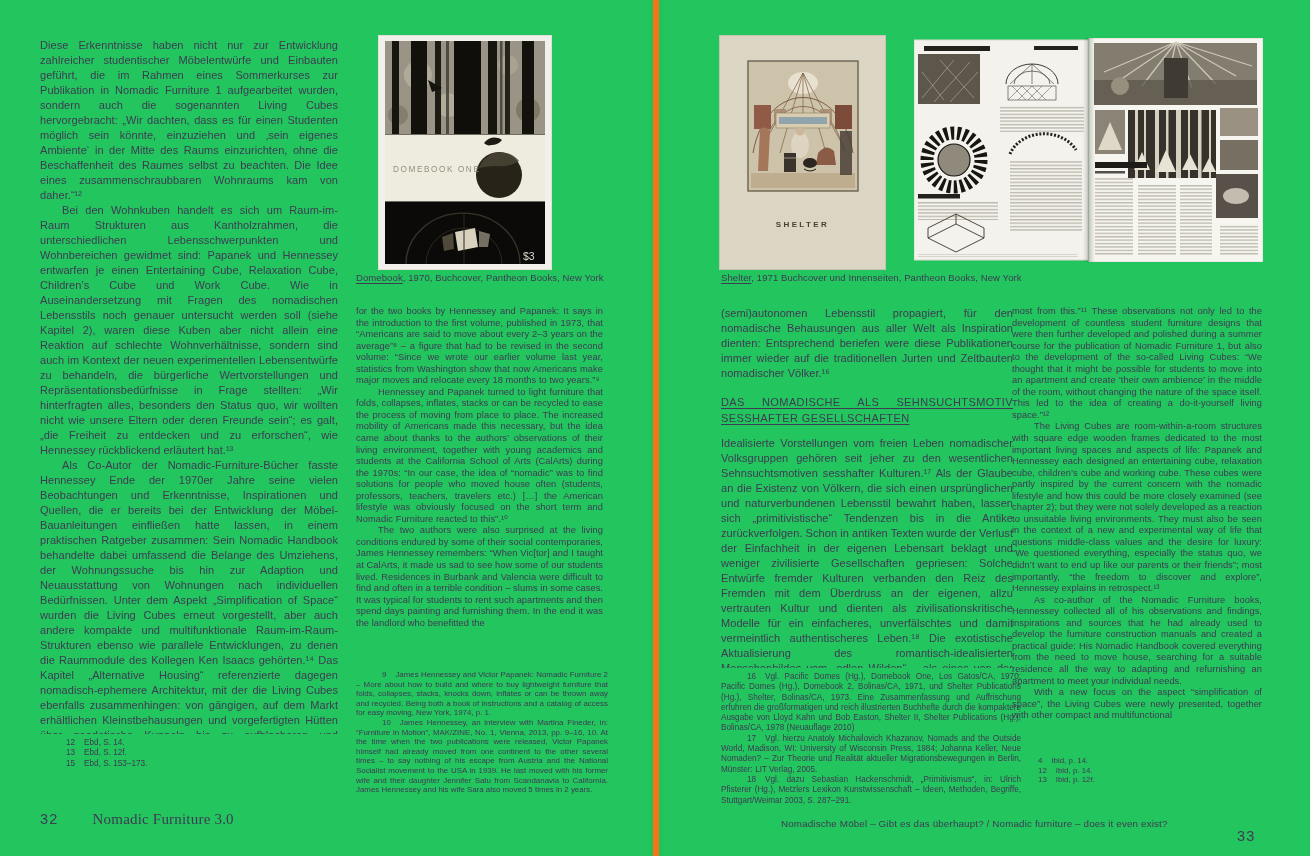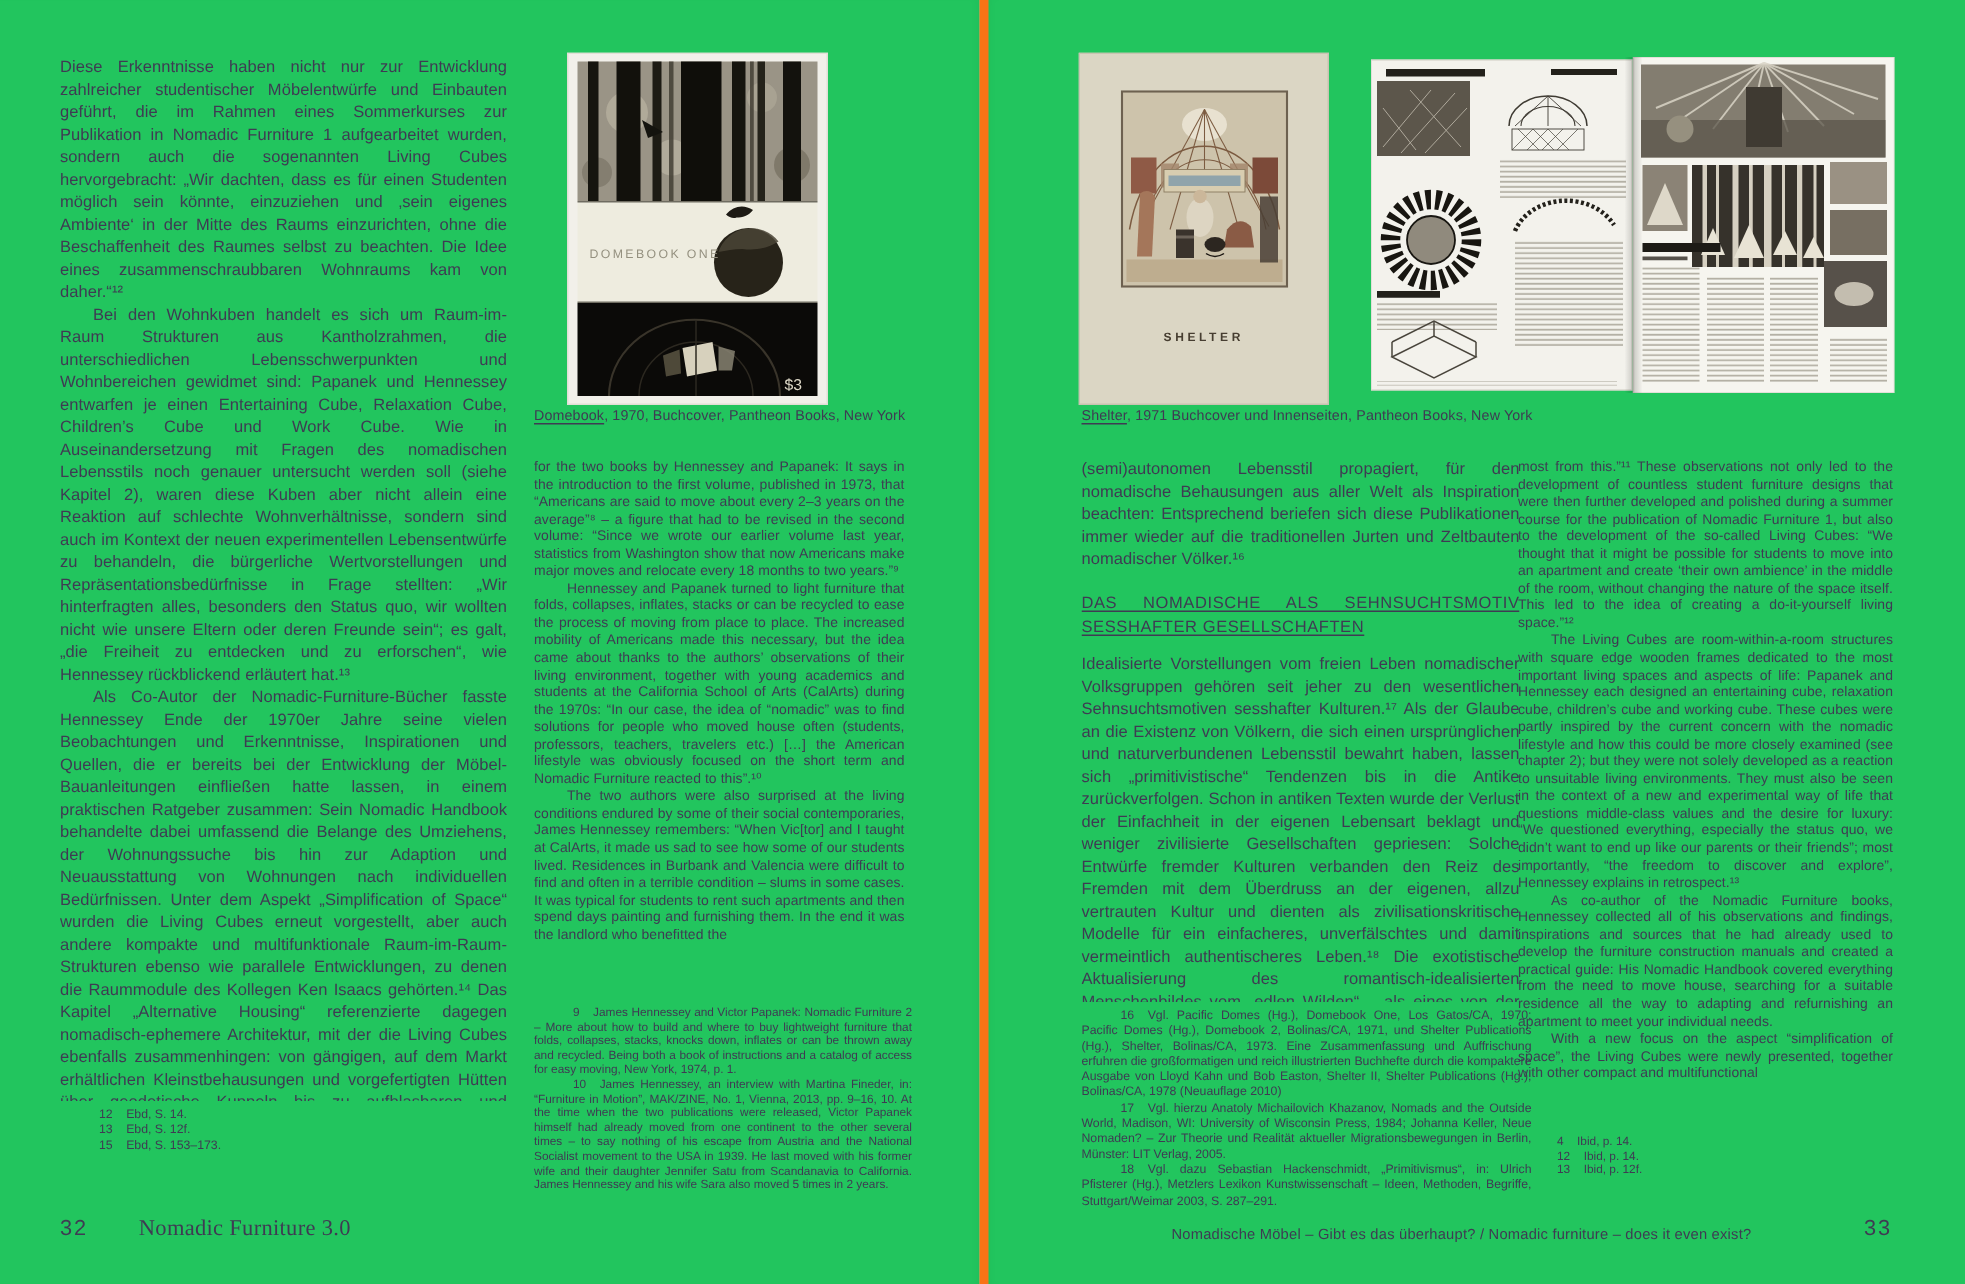--- a/index.html
+++ b/index.html
@@ -270,21 +270,21 @@
           <rect x="306" y="186" width="38" height="32" fill="url(#txl)"></rect>
         </g>
       </svg>
     </figure>
 
     <div class="abs caption" style="left:62px;top:272px;width:520px;">
       <span class="u">Shelter</span><span>, 1971 Buchcover und Innenseiten, Pantheon Books, New York</span>
     </div>
 
     <div class="abs de-body" style="left:62px;top:306px;width:292px;height:362px;overflow:hidden;">
-      <p>(semi)autonomen Lebensstil propagiert, für den nomadische Behausungen aus aller Welt als Inspiration beachten: Entsprechend beriefen sich diese Publikationen immer wieder auf die traditionellen Jurten und Zeltbauten nomadischer Völker.¹⁶</p>
+      <p>(semi)autonomen Lebensstil propagiert, für den nomadische Behausungen aus aller Welt als Inspiration dienten: Entsprechend beriefen were diese Publikationen immer wieder auf die traditionellen Jurten und Zeltbauten nomadischer Völker.¹⁶</p>
       <h2 class="sect-heading">DAS NOMADISCHE ALS SEHNSUCHTSMOTIV SESSHAFTER GESELLSCHAFTEN</h2>
       <p>Idealisierte Vorstellungen vom freien Leben nomadischer Volksgruppen gehören seit jeher zu den wesentlichen Sehnsuchtsmotiven sesshafter Kulturen.¹⁷ Als der Glaube an die Existenz von Völkern, die sich einen ursprünglichen und naturverbundenen Lebensstil bewahrt haben, lassen sich „primitivistische“ Tendenzen bis in die Antike zurückverfolgen. Schon in antiken Texten wurde der Verlust der Einfachheit in der eigenen Lebensart beklagt und weniger zivilisierte Gesellschaften gepriesen: Solche Entwürfe fremder Kulturen verbanden den Reiz des Fremden mit dem Überdruss an der eigenen, allzu vertrauten Kultur und dienten als zivilisationskritische Modelle für ein einfacheres, unverfälschtes und damit vermeintlich authentischeres Leben.¹⁸ Die exotistische Aktualisierung des romantisch-idealisierten Menschenbildes vom „edlen Wilden“ – als eines von der Zivilisation weitgehend unverdorbenen Naturmenschen¹⁹ – gehört auch zu den blinden Flecken der Alternativbewegung der 1960er und 1970er Jahre, die</p>
     </div>
 
     <div class="abs fns" style="left:62px;top:672px;width:300px;">
       <p><span class="fn-num">16</span><span>Vgl. Pacific Domes (Hg.), Domebook One, Los Gatos/CA, 1970; Pacific Domes (Hg.), Domebook 2, Bolinas/CA, 1971, und Shelter Publications (Hg.), Shelter, Bolinas/CA, 1973. Eine Zusammenfassung und Auffrischung erfuhren die großformatigen und reich illustrierten Buchhefte durch die kompaktere Ausgabe von Lloyd Kahn und Bob Easton, Shelter II, Shelter Publications (Hg.), Bolinas/CA, 1978 (Neuauflage 2010)</span></p>
       <p><span class="fn-num">17</span><span>Vgl. hierzu Anatoly Michailovich Khazanov, Nomads and the Outside World, Madison, WI: University of Wisconsin Press, 1984; Johanna Keller, Neue Nomaden? – Zur Theorie und Realität aktueller Migrationsbewegungen in Berlin, Münster: LIT Verlag, 2005.</span></p>
       <p><span class="fn-num">18</span><span>Vgl. dazu Sebastian Hackenschmidt, „Primitivismus“, in: Ulrich Pfisterer (Hg.), Metzlers Lexikon Kunstwissenschaft – Ideen, Methoden, Begriffe, Stuttgart/Weimar 2003, S. 287–291.</span></p>
     </div>
 
@@ -295,16 +295,16 @@
       <p class="ind">With a new focus on the aspect “simplification of space”, the Living Cubes were newly presented, together with other compact and multifunctional</p>
     </div>
 
     <div class="abs fns fns-en" style="left:353px;top:756px;width:250px;">
       <p><span class="fn-num">4</span><span>Ibid, p. 14.</span></p>
       <p><span class="fn-num">12</span><span>Ibid, p. 14.</span></p>
       <p><span class="fn-num">13</span><span>Ibid, p. 12f.</span></p>
     </div>
 
     <div class="abs running-sm" style="left:78px;top:818px;width:480px;padding-left:44px;">Nomadische Möbel – Gibt es das überhaupt? / Nomadic furniture – does it even exist?</div>
-    <div class="abs pagenum" style="left:578px;top:811px;width:30px;text-align:center;">33</div>
+    <div class="abs pagenum" style="left:578px;top:828px;width:30px;text-align:left;">33</div>
   </section>
 
 </div>
 
 </body></html>

